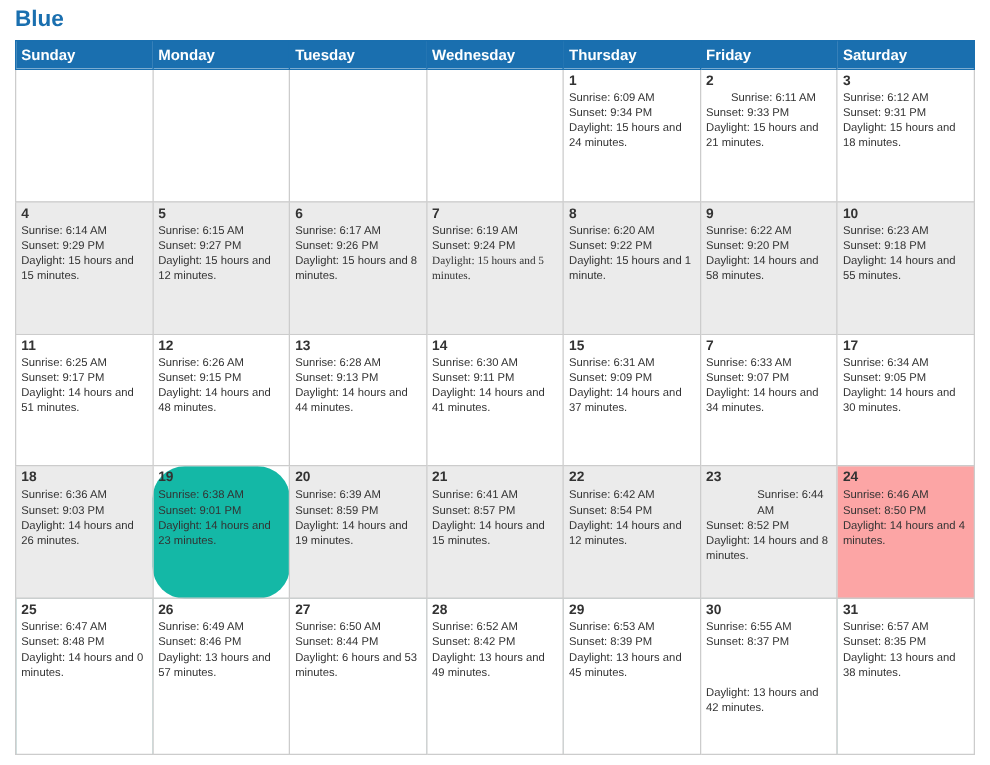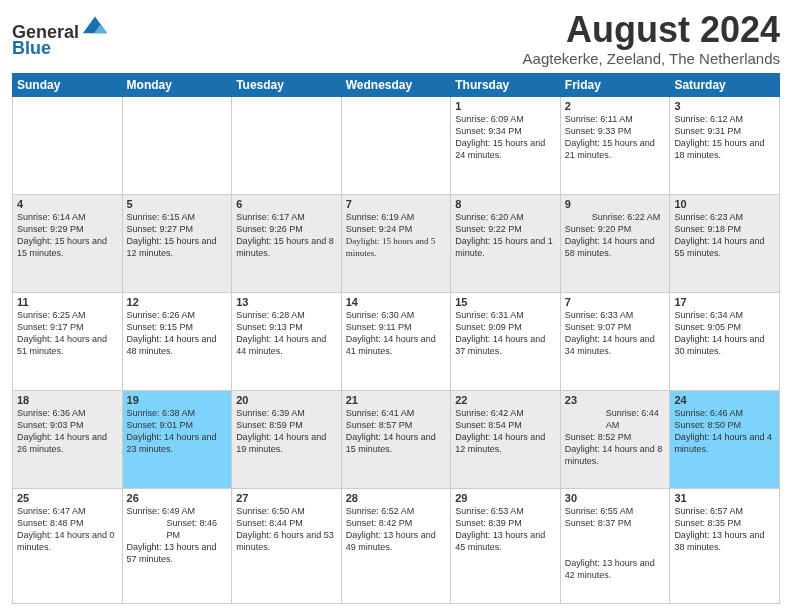--- a/index.html
+++ b/index.html
@@ -92,32 +92,22 @@
       margin-bottom: 1px;
     }
   </style>
 </head>
 <body>
 
 <div class="container">
   <div class="header">
     <div class="logo">
       <div>
-        <div class="logo-text">
-          <span class="logo-general">General</span><svg class="logo-icon" viewBox="0 0 30 24">
-              <polygon points="2,22 28,22 15,4" fill="#1a6faf"></polygon>
-              <polygon points="14,22 28,22 21,12" fill="#5baee0"></polygon>
-            </svg>
-        </div>
         <div class="logo-text" style="color:#1a6faf; margin-top:-4px;">Blue</div>
       </div>
-    </div>
-    <div class="title-block">
-      <div class="month-year">August 2024</div>
-      <div class="location">Aagtekerke, Zeeland, The Netherlands</div>
     </div>
   </div>
 
   <table class="calendar">
     <thead>
       <tr>
         <th>Sunday</th>
         <th>Monday</th>
         <th>Tuesday</th>
         <th>Wednesday</th>
@@ -133,21 +123,21 @@
           <td style="background: rgb(255, 255, 255);"></td>
           <td style="background: rgb(255, 255, 255);"></td>
           <td>
             <span class="day-num">1</span>
             <div style="font-size: 9px; line-height: 1.35;">Sunrise: 6:09 AM</div>
             <div style="font-size: 9px; line-height: 1.35;">Sunset: 9:34 PM</div>
             <div style="font-size: 9px; line-height: 1.35;">Daylight: 15 hours and 24 minutes.</div>
           </td>
           <td>
             <span class="day-num">2</span>
-            <div style="font-size: 9px; line-height: 1.35;">Sunrise: 6:11 AM</div>
+            <div style="font-size: 9px; line-height: 1.35; margin-left: 20px;">Sunrise: 6:11 AM</div>
             <div style="font-size: 9px; line-height: 1.35;">Sunset: 9:33 PM</div>
             <div style="font-size: 9px; line-height: 1.35;">Daylight: 15 hours and 21 minutes.</div>
           </td>
           <td>
             <span class="day-num">3</span>
             <div style="font-size: 9px; line-height: 1.35;">Sunrise: 6:12 AM</div>
             <div style="font-size: 9px; line-height: 1.35;">Sunset: 9:31 PM</div>
             <div style="font-size: 9px; line-height: 1.35;">Daylight: 15 hours and 18 minutes.</div>
           </td>
         </tr>
@@ -177,21 +167,21 @@
             <div style="font-size: 9px; line-height: 1.35; font-family: Liberation Serif, serif;">Daylight: 15 hours and 5 minutes.</div>
           </td>
           <td style="background: rgb(235, 235, 235);">
             <span class="day-num">8</span>
             <div style="font-size: 9px; line-height: 1.35;">Sunrise: 6:20 AM</div>
             <div style="font-size: 9px; line-height: 1.35;">Sunset: 9:22 PM</div>
             <div style="font-size: 9px; line-height: 1.35;">Daylight: 15 hours and 1 minute.</div>
           </td>
           <td style="background: rgb(235, 235, 235);">
             <span class="day-num">9</span>
-            <div style="font-size: 9px; line-height: 1.35; margin-left: 27px;">Sunrise: 6:22 AM</div>
+            <div style="font-size: 9px; line-height: 1.35;">Sunrise: 6:22 AM</div>
             <div style="font-size: 9px; line-height: 1.35;">Sunset: 9:20 PM</div>
             <div style="font-size: 9px; line-height: 1.35;">Daylight: 14 hours and 58 minutes.</div>
           </td>
           <td style="background: rgb(235, 235, 235);">
             <span class="day-num">10</span>
             <div style="font-size: 9px; line-height: 1.35;">Sunrise: 6:23 AM</div>
             <div style="font-size: 9px; line-height: 1.35;">Sunset: 9:18 PM</div>
             <div style="font-size: 9px; line-height: 1.35;">Daylight: 14 hours and 55 minutes.</div>
           </td>
         </tr>
@@ -239,21 +229,21 @@
             <div style="font-size: 9px; line-height: 1.35;">Daylight: 14 hours and 30 minutes.</div>
           </td>
         </tr>
         <tr style="background: rgb(235, 235, 235);">
           <td style="background: rgb(235, 235, 235);">
             <span class="day-num">18</span>
             <div style="font-size: 9px; line-height: 1.35;">Sunrise: 6:36 AM</div>
             <div style="font-size: 9px; line-height: 1.35;">Sunset: 9:03 PM</div>
             <div style="font-size: 9px; line-height: 1.35;">Daylight: 14 hours and 26 minutes.</div>
           </td>
-          <td style="background: #7dd3fc;">
+          <td style="background: #14b8a6; border-radius: 26px;">
             <span class="day-num">19</span>
             <div style="font-size: 9px; line-height: 1.35;">Sunrise: 6:38 AM</div>
             <div style="font-size: 9px; line-height: 1.35;">Sunset: 9:01 PM</div>
             <div style="font-size: 9px; line-height: 1.35;">Daylight: 14 hours and 23 minutes.</div>
           </td>
           <td style="background: rgb(235, 235, 235);">
             <span class="day-num">20</span>
             <div style="font-size: 9px; line-height: 1.35;">Sunrise: 6:39 AM</div>
             <div style="font-size: 9px; line-height: 1.35;">Sunset: 8:59 PM</div>
             <div style="font-size: 9px; line-height: 1.35;">Daylight: 14 hours and 19 minutes.</div>
@@ -269,38 +259,38 @@
             <div style="font-size: 9px; line-height: 1.35;">Sunrise: 6:42 AM</div>
             <div style="font-size: 9px; line-height: 1.35;">Sunset: 8:54 PM</div>
             <div style="font-size: 9px; line-height: 1.35;">Daylight: 14 hours and 12 minutes.</div>
           </td>
           <td style="background: rgb(235, 235, 235);">
             <span class="day-num">23</span>
             <div style="font-size: 9px; line-height: 1.35; padding-left: 41px;">Sunrise: 6:44 AM</div>
             <div style="font-size: 9px; line-height: 1.35;">Sunset: 8:52 PM</div>
             <div style="font-size: 9px; line-height: 1.35;">Daylight: 14 hours and 8 minutes.</div>
           </td>
-          <td style="background: #7dd3fc;">
+          <td style="background: #fca5a5;">
             <span class="day-num">24</span>
             <div style="font-size: 9px; line-height: 1.35;">Sunrise: 6:46 AM</div>
             <div style="font-size: 9px; line-height: 1.35;">Sunset: 8:50 PM</div>
             <div style="font-size: 9px; line-height: 1.35;">Daylight: 14 hours and 4 minutes.</div>
           </td>
         </tr>
         <tr style="background: #0f766e;">
           <td>
             <span class="day-num">25</span>
             <div style="font-size: 9px; line-height: 1.35;">Sunrise: 6:47 AM</div>
             <div style="font-size: 9px; line-height: 1.35;">Sunset: 8:48 PM</div>
             <div style="font-size: 9px; line-height: 1.35;">Daylight: 14 hours and 0 minutes.</div>
           </td>
           <td>
             <span class="day-num">26</span>
             <div style="font-size: 9px; line-height: 1.35;">Sunrise: 6:49 AM</div>
-            <div style="font-size: 9px; line-height: 1.35; margin-left: 40px;">Sunset: 8:46 PM</div>
+            <div style="font-size: 9px; line-height: 1.35;">Sunset: 8:46 PM</div>
             <div style="font-size: 9px; line-height: 1.35;">Daylight: 13 hours and 57 minutes.</div>
           </td>
           <td>
             <span class="day-num">27</span>
             <div style="font-size: 9px; line-height: 1.35;">Sunrise: 6:50 AM</div>
             <div style="font-size: 9px; line-height: 1.35;">Sunset: 8:44 PM</div>
             <div style="font-size: 9px; line-height: 1.35;">Daylight: 6 hours and 53 minutes.</div>
           </td>
           <td>
             <span class="day-num">28</span>

